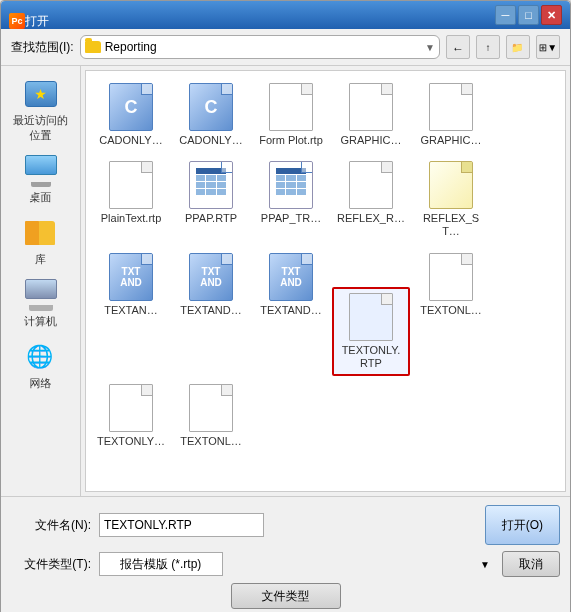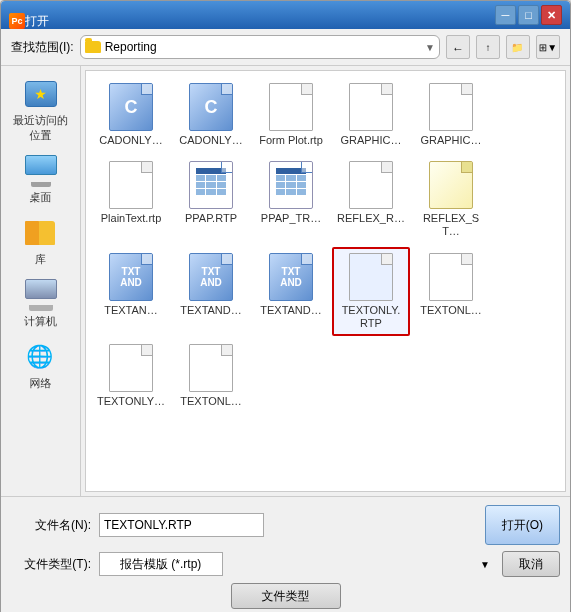--- a/index.html
+++ b/index.html
@@ -183,20 +183,21 @@
       flex-direction: column;
       align-items: center;
       padding: 4px 2px;
       cursor: pointer;
       border-radius: 2px;
       border: 2px solid transparent;
     }
     .file-item.selected {
       border: 2px solid #cc0000;
       background: #f0f4ff;
+      margin-top: 40px;
     }
     .file-label {
       font-size: 11px;
       color: #333;
       text-align: center;
       word-break: break-all;
       line-height: 1.2;
       margin-top: 3px;
     }
 

